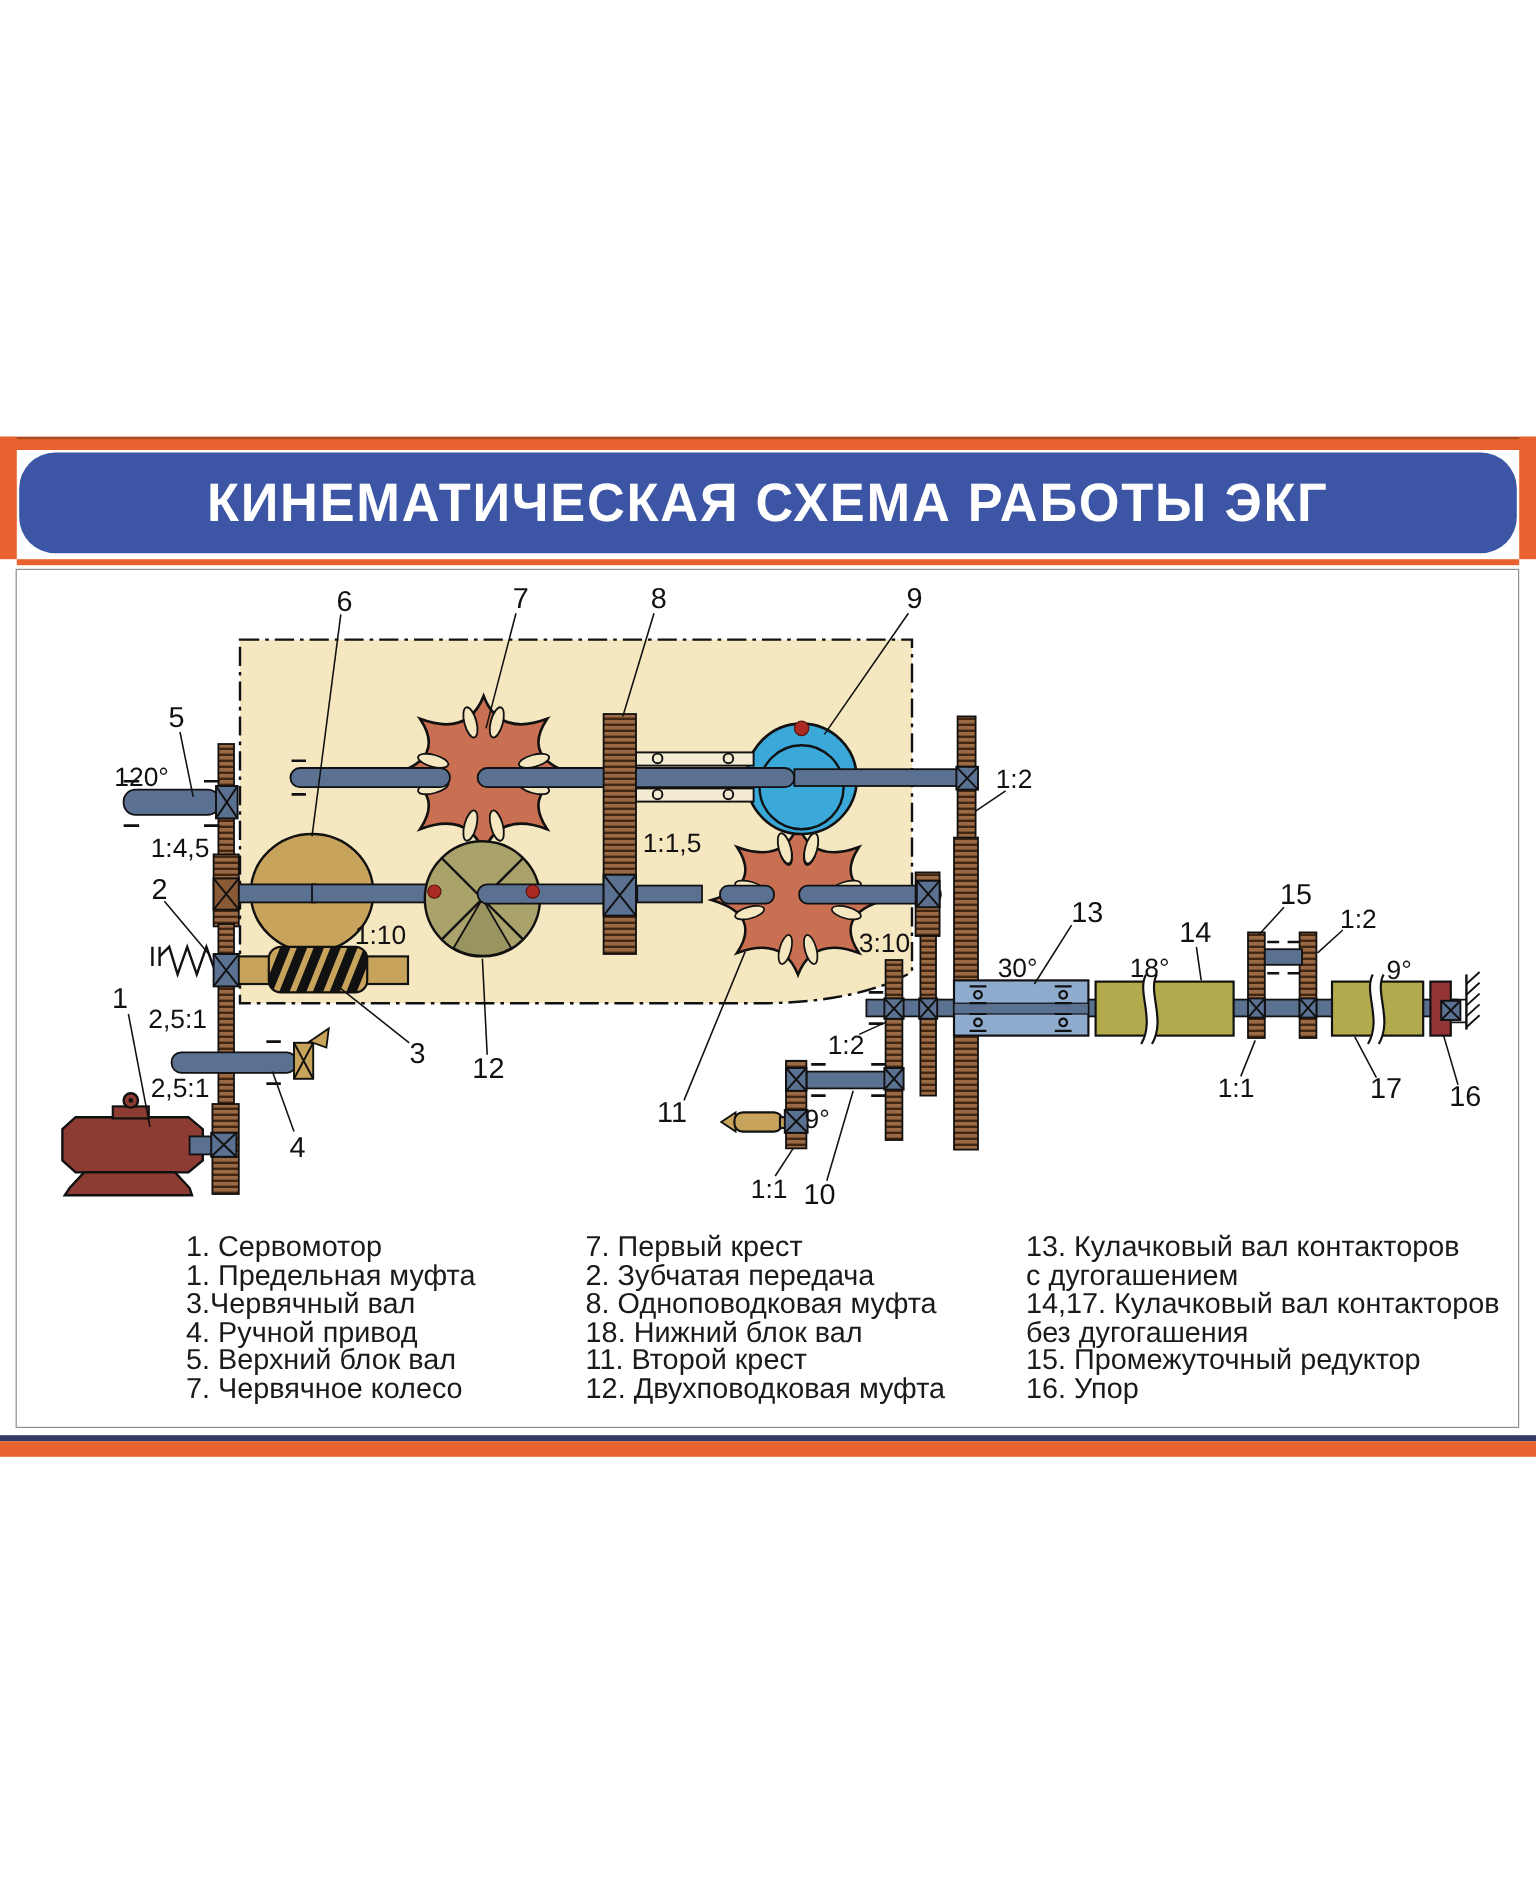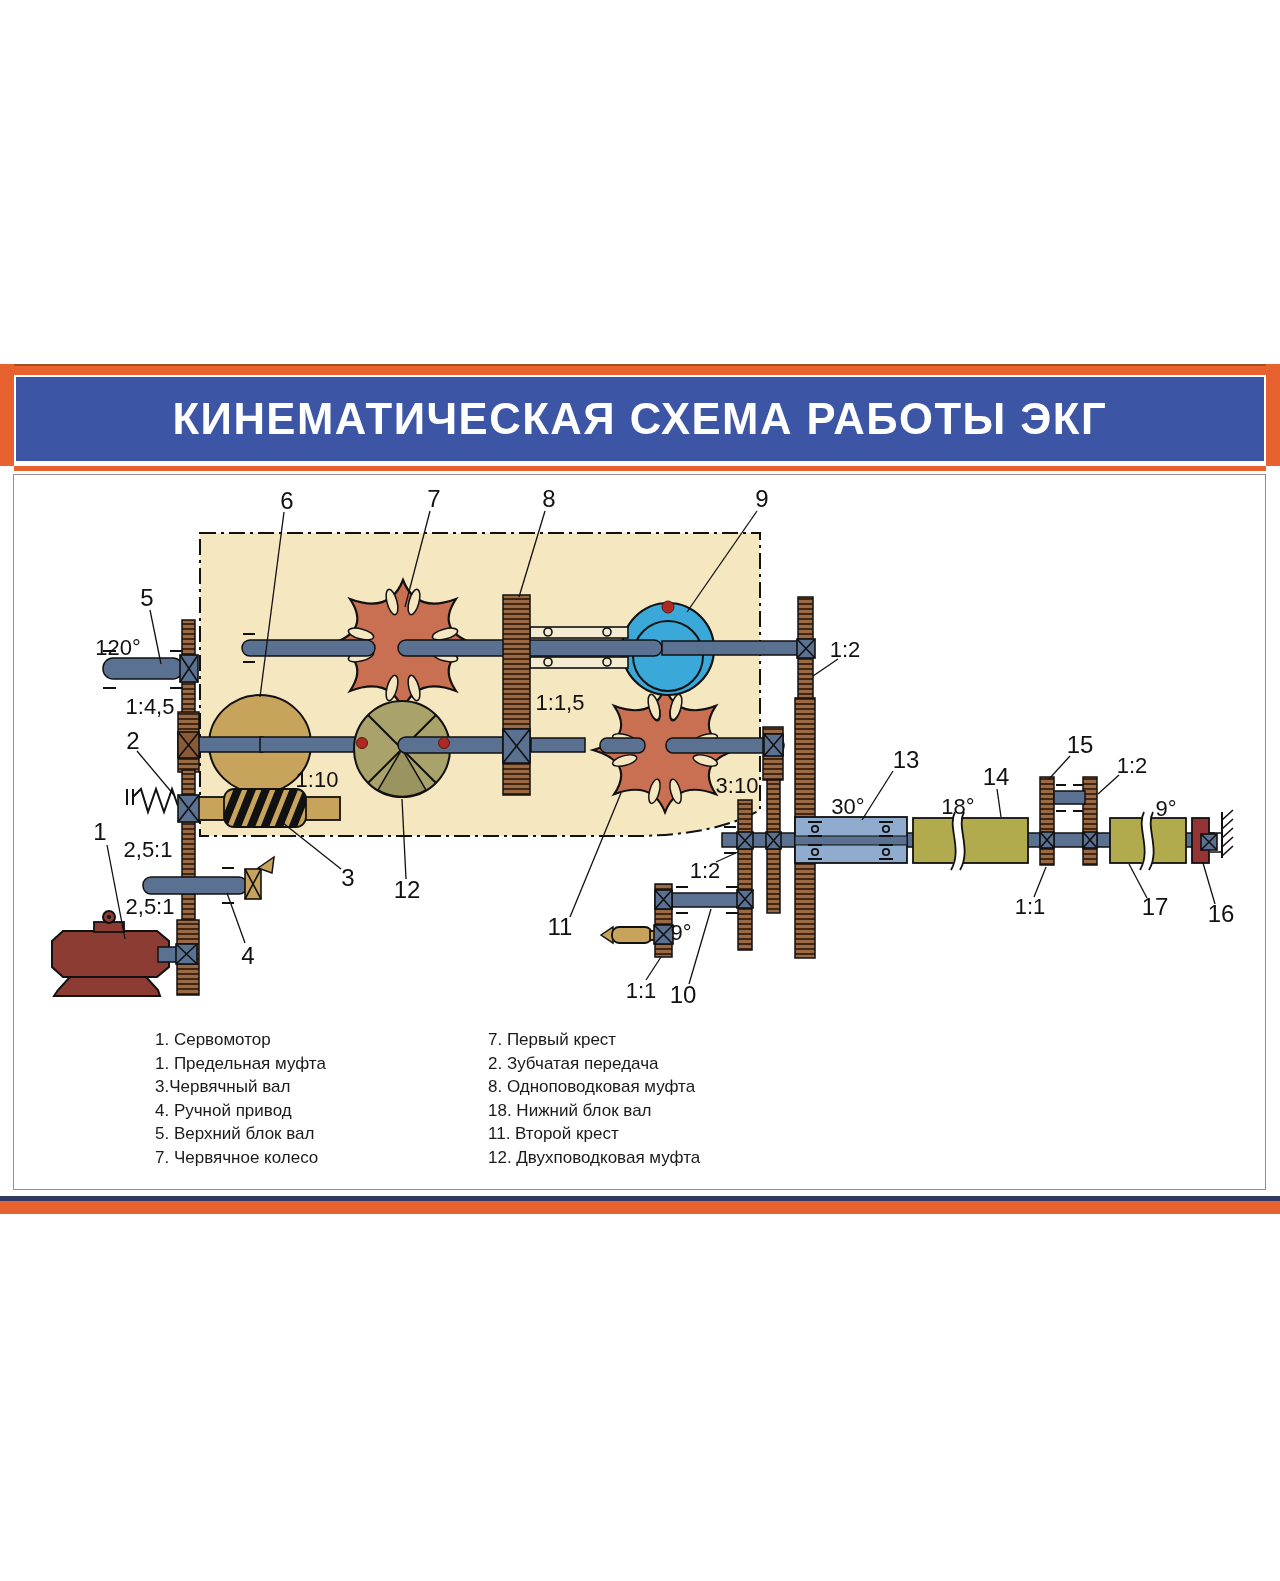--- a/index.html
+++ b/index.html
@@ -2,29 +2,29 @@
 <html><head>
 <meta charset="utf-8">
 <style>
   html,body{margin:0;padding:0;background:#fff;}
   body{position:relative;width:1280px;height:1581px;font-family:"Liberation Sans",sans-serif;}
   .abs{position:absolute;}
   
   .band-top{left:0;top:364px;width:1280px;height:11px;background:#e8622f;border-top:2px solid #a94a20;box-sizing:border-box;}
   .arm-left{left:0;top:364px;width:14px;height:102px;background:#e8622f;}
   .arm-right{left:1266px;top:364px;width:14px;height:102px;background:#e8622f;}
-  .banner{left:16px;top:377px;width:1248px;height:84px;background:#3c56a5;display:flex;align-items:center;justify-content:center;}
+  .banner{left:16px;top:377px;width:1248px;height:84px;background:#3c56a5;display:flex;align-items:center;justify-content:center;border-radius:30px;}
   .banner span{color:#fff;font-weight:700;font-size:45px;letter-spacing:1.5px;transform:scaleX(0.97);white-space:nowrap;}
   .rule{left:14px;top:466px;width:1252px;height:5px;background:#e8622f;}
   .content{left:13px;top:474px;width:1253px;height:716px;border:1.5px solid #8f8f8f;box-sizing:border-box;background:#fff;}
   .navy-line{left:0;top:1196px;width:1280px;height:5px;background:#303a63;}
   .band-bottom{left:0;top:1201px;width:1280px;height:13px;background:#e8622f;}
   
   .legend{left:0;top:0;width:1280px;height:1581px;pointer-events:none;}
-  .lcol{position:absolute;top:1028px;color:#1a1a1a;font-size:17px;line-height:23.5px;white-space:nowrap;}
+  .lcol{position:absolute;top:1028px;color:#1a1a1a;font-size:24px;line-height:23.5px;white-space:nowrap;}
   
   svg.diagram{position:absolute;left:0;top:0;z-index:5;pointer-events:none;}
   .legend{z-index:6;}
   .rk{fill:url(#rkp);stroke:#111;stroke-width:1.5;}
   .sh{fill:#5b7191;stroke:#111;stroke-width:1.5;}
   .xb rect{fill:#5b7191;stroke:#111;stroke-width:1.6;}
   .xb path{stroke:#111;stroke-width:1.6;fill:none;}
   .tk{stroke:#111;stroke-width:2.2;}
   .ld{stroke:#111;stroke-width:1.3;}
   .num{font-family:"Liberation Sans",sans-serif;font-size:24px;fill:#111;text-anchor:middle;}
@@ -60,20 +60,28 @@
     <div>5. Верхний блок вал</div>
     <div>7. Червячное колесо</div>
   </div>
   <div class="lcol" style="left:488px">
     <div>7. Первый крест</div>
     <div>2. Зубчатая передача</div>
     <div>8. Одноповодковая муфта</div>
     <div>18. Нижний блок вал</div>
     <div>11. Второй крест</div>
     <div>12. Двухповодковая муфта</div>
+  </div>
+  <div class="lcol" style="left:855px">
+    <div>13. Кулачковый вал контакторов</div>
+    <div>с дугогашением</div>
+    <div>14,17. Кулачковый вал контакторов</div>
+    <div>без дугогашения</div>
+    <div>15. Промежуточный редуктор</div>
+    <div>16. Упор</div>
   </div>
 </div>
 
 <svg class="diagram" width="1280" height="1581" viewBox="0 0 1280 1581">
   <defs>
     <pattern id="rkp" width="6" height="5" patternUnits="userSpaceOnUse">
       <rect width="6" height="5" fill="#9a6a44"></rect>
       <rect y="3" width="6" height="2" fill="#432611"></rect>
     </pattern>
     <clipPath id="wormclip">

